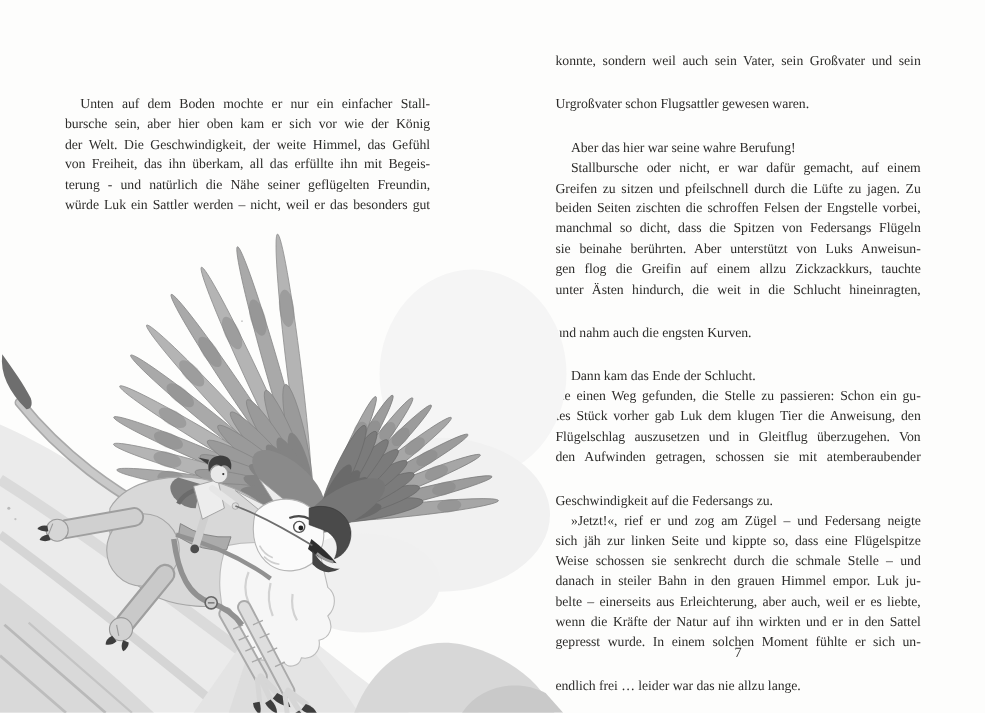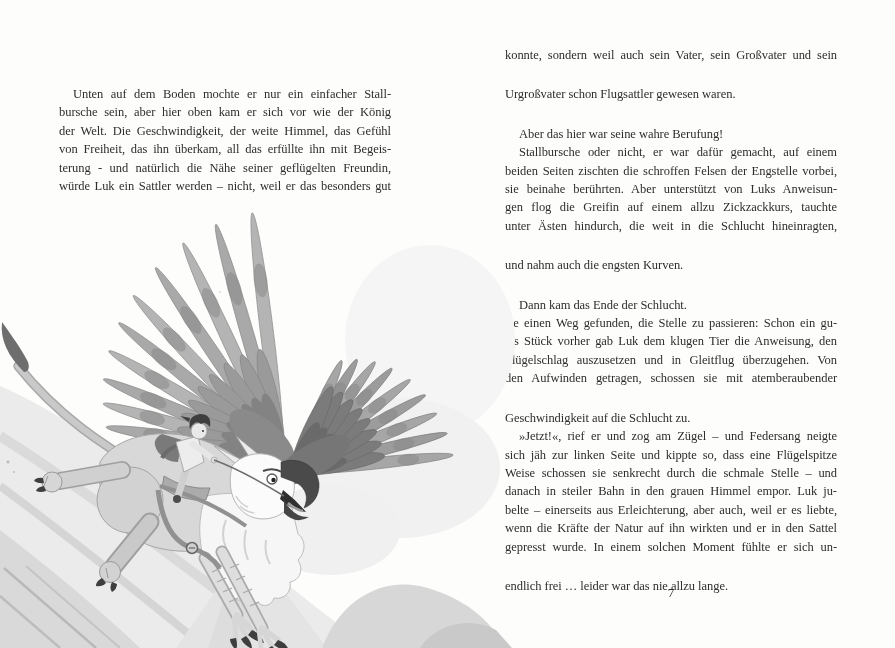--- a/index.html
+++ b/index.html
@@ -53,31 +53,33 @@
       <div class="line">von Freiheit, das ihn überkam, all das erfüllte ihn mit Begeis-</div>
       <div class="line">terung - und natürlich die Nähe seiner geflügelten Freundin,</div>
       <div class="line">würde Luk ein Sattler werden – nicht, weil er das besonders gut</div>
     </div>
 
   <div id="right-col" class="textcol">
       <div class="line">konnte, sondern weil auch sein Vater, sein Großvater und sein</div>
       <div class="line end">Urgroßvater schon Flugsattler gewesen waren.</div>
       <div class="line end ind">Aber das hier war seine wahre Berufung!</div>
       <div class="line ind">Stallbursche oder nicht, er war dafür gemacht, auf einem</div>
+      <div class="line">Greifen zu sitzen und pfeilschnell durch die Lüfte zu jagen. Zu</div>
       <div class="line">beiden Seiten zischten die schroffen Felsen der Engstelle vorbei,</div>
+      <div class="line">manchmal so dicht, dass die Spitzen von Federsangs Flügeln</div>
       <div class="line">sie beinahe berührten. Aber unterstützt von Luks Anweisun-</div>
       <div class="line">gen flog die Greifin auf einem allzu Zickzackkurs, tauchte</div>
       <div class="line">unter Ästen hindurch, die weit in die Schlucht hineinragten,</div>
       <div class="line end">und nahm auch die engsten Kurven.</div>
       <div class="line end ind">Dann kam das Ende der Schlucht.</div>
       <div class="line">sie einen Weg gefunden, die Stelle zu passieren: Schon ein gu-</div>
       <div class="line">tes Stück vorher gab Luk dem klugen Tier die Anweisung, den</div>
       <div class="line">Flügelschlag auszusetzen und in Gleitflug überzugehen. Von</div>
       <div class="line">den Aufwinden getragen, schossen sie mit atemberaubender</div>
-      <div class="line end">Geschwindigkeit auf die Schlucht zu.</div>
+      <div class="line end">Geschwindigkeit auf die Federsangs zu.</div>
       <div class="line ind">»Jetzt!«, rief er und zog am Zügel – und Federsang neigte</div>
       <div class="line">sich jäh zur linken Seite und kippte so, dass eine Flügelspitze</div>
       <div class="line">Weise schossen sie senkrecht durch die schmale Stelle – und</div>
       <div class="line">danach in steiler Bahn in den grauen Himmel empor. Luk ju-</div>
       <div class="line">belte – einerseits aus Erleichterung, aber auch, weil er es liebte,</div>
       <div class="line">wenn die Kräfte der Natur auf ihn wirkten und er in den Sattel</div>
       <div class="line">gepresst wurde. In einem solchen Moment fühlte er sich un-</div>
       <div class="line end">endlich frei … leider war das nie allzu lange.</div>
     </div>
 

